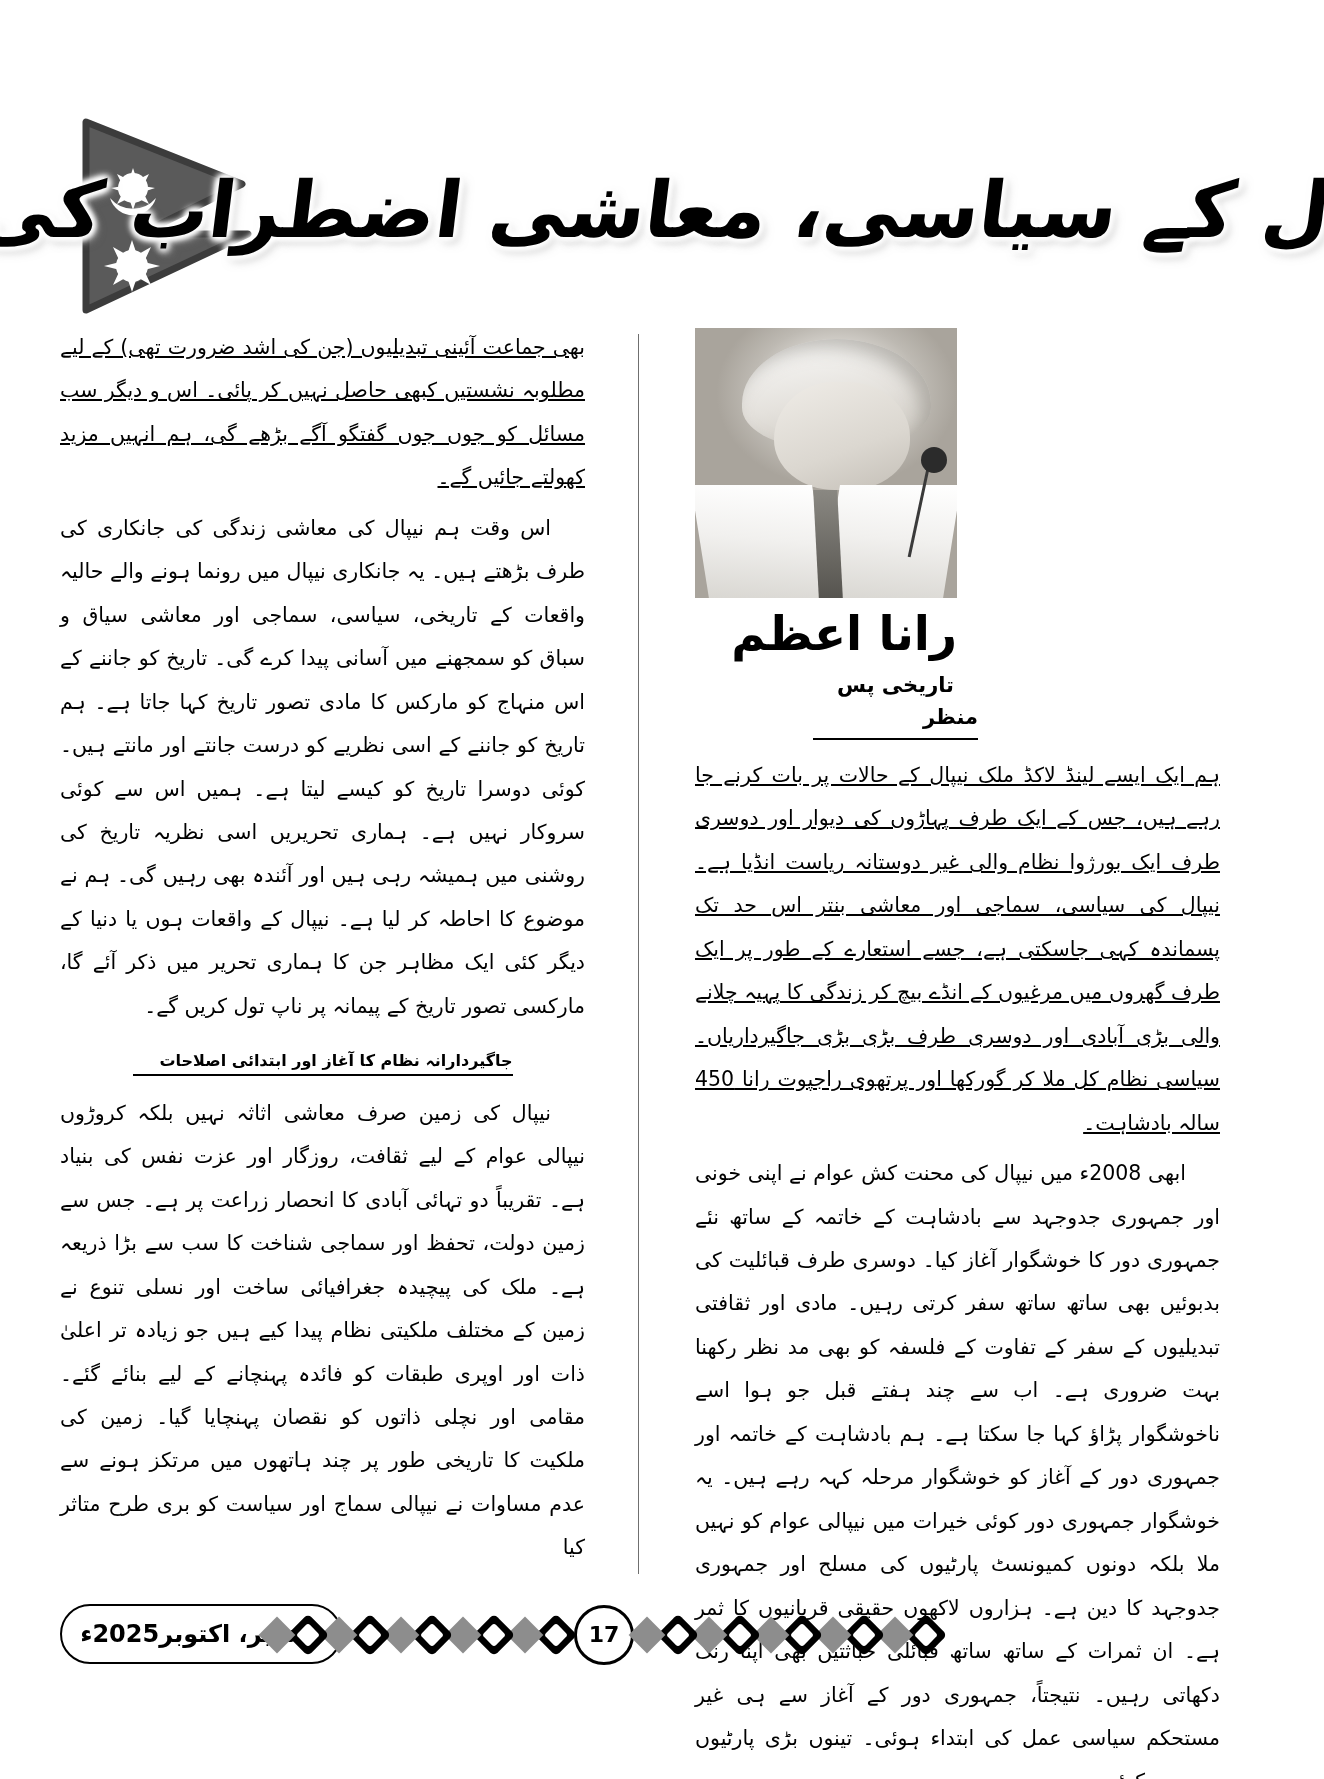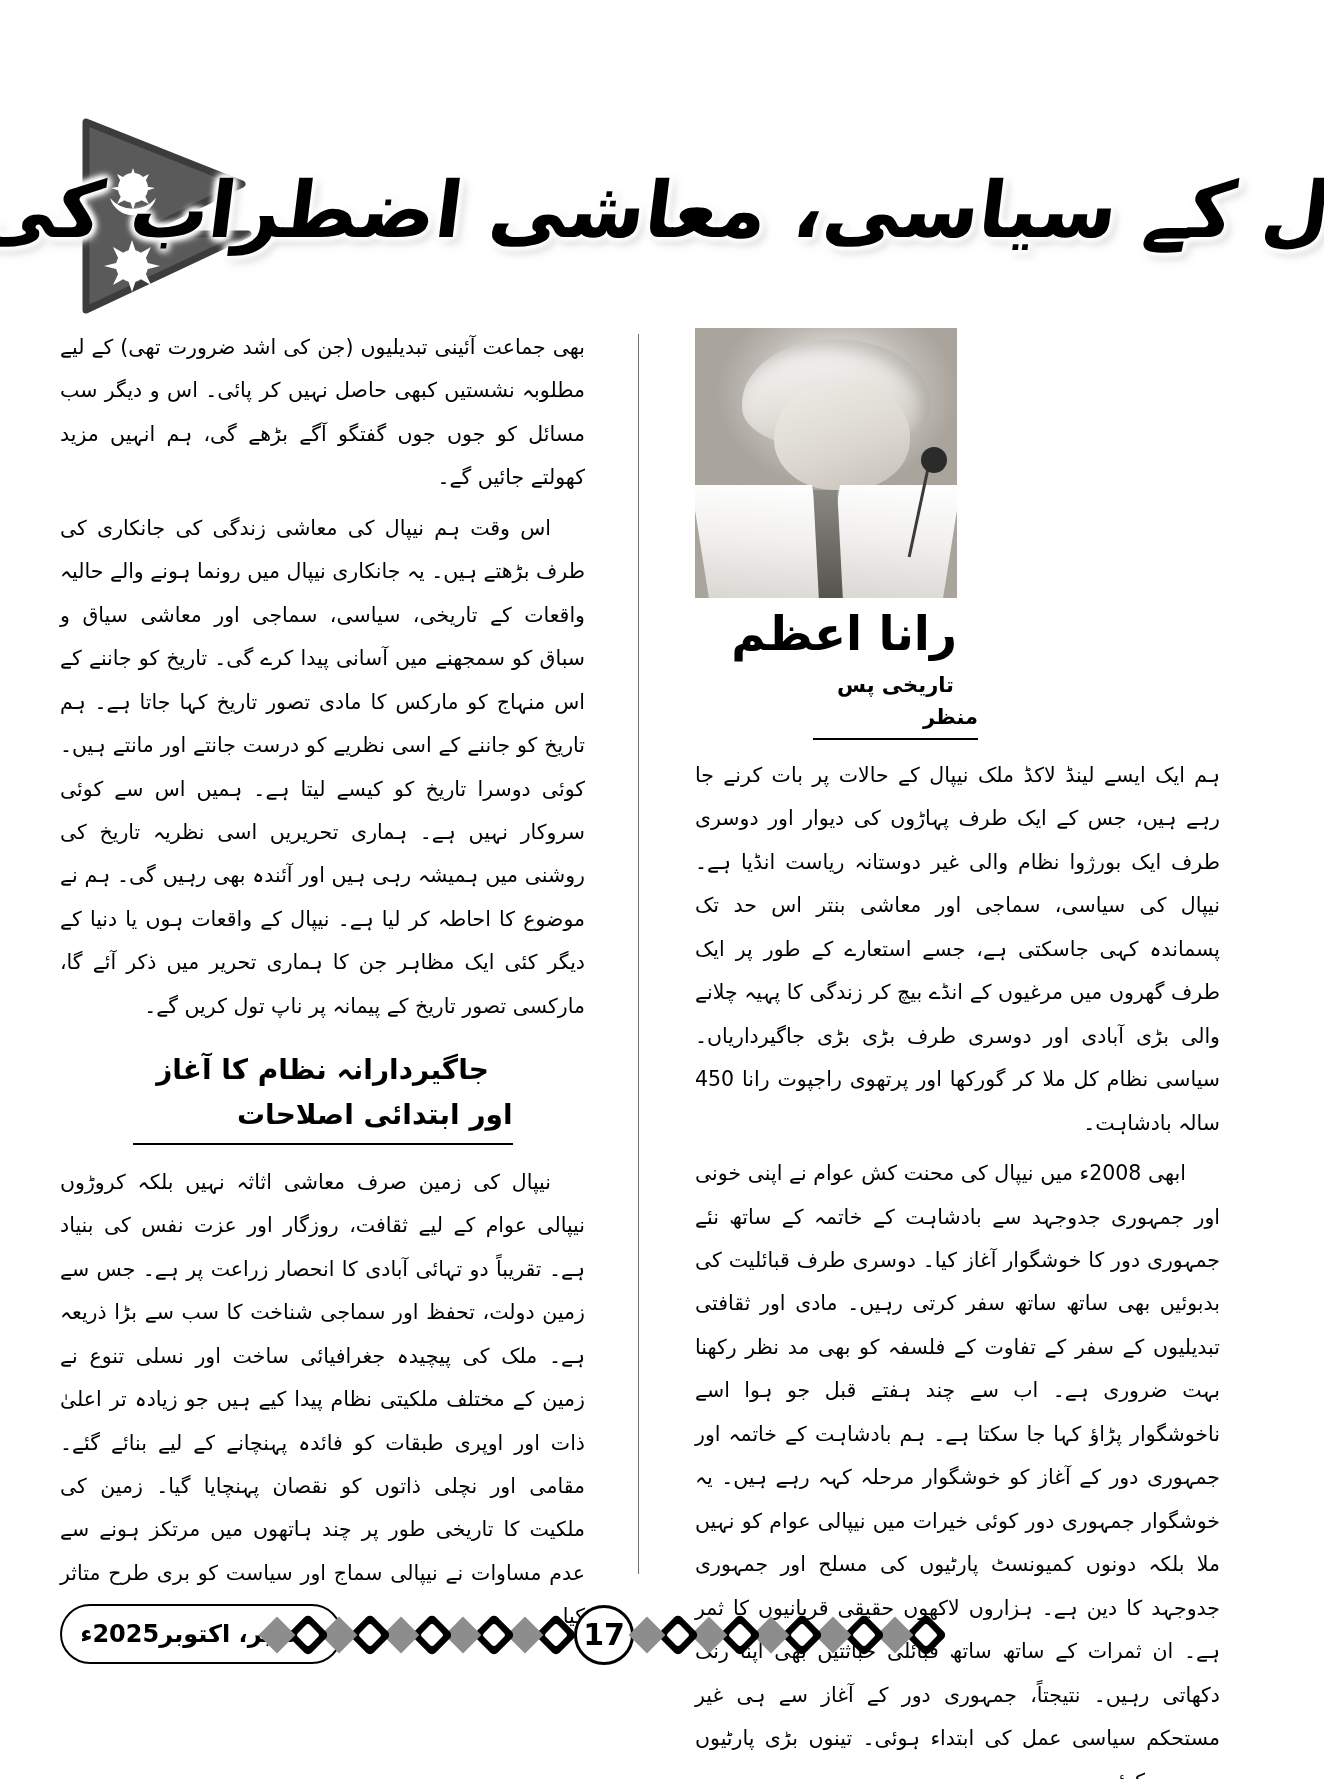--- a/index.html
+++ b/index.html
@@ -105,42 +105,41 @@
     text-align: center;
     border-bottom: 2.4px solid #000;
     display: block;
     width: 165px;
     margin: 0 auto 14px 118px;
     padding-bottom: 5px;
     line-height: 1.5;
   }
   .section-head {
     font-family: "DejaVu Sans", sans-serif;
-    font-size: 28px;
+    font-size: 16px;
     font-weight: 600;
     color: #000;
     text-align: center;
     border-bottom: 2.2px solid #000;
     display: block;
     width: 380px;
     margin: 20px auto 16px auto;
-    padding-bottom: 5px;
     line-height: 1.6;
   }
 
   p.body {
     font-family: "DejaVu Sans", sans-serif;
     font-size: 20.5px;
     line-height: 2.12;
     color: #000;
     margin: 0 0 7px 0;
     text-indent: 34px;
     letter-spacing: 0.1px;
   }
-  p.body.noind { text-indent: 0; }
+  p.body.noind { text-indent: 0; text-decoration: underline; }
 
   
   .portrait-wrap {
     float: left;
     shape-outside: margin-box;
     width: 262px;
     margin: 2px 12px 4px 0;
     padding: 0 0 0 0;
   }
   .portrait {
@@ -282,21 +281,21 @@
     border-radius: 50%;
     display: flex;
     align-items: center;
     justify-content: center;
     background: #fff;
     flex: 0 0 auto;
   }
   .page-num span {
     font-family: "DejaVu Sans", sans-serif;
     font-weight: 700;
-    font-size: 30px;
+    font-size: 22px;
     color: #000;
     line-height: 1;
   }
 </style>
 </head>
 <body>
 
 <div class="page">
 
   <div class="page-frame"></div>

